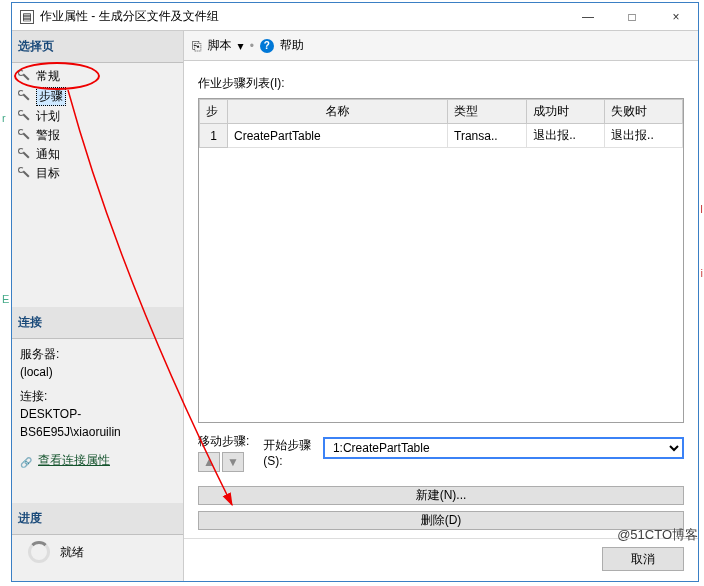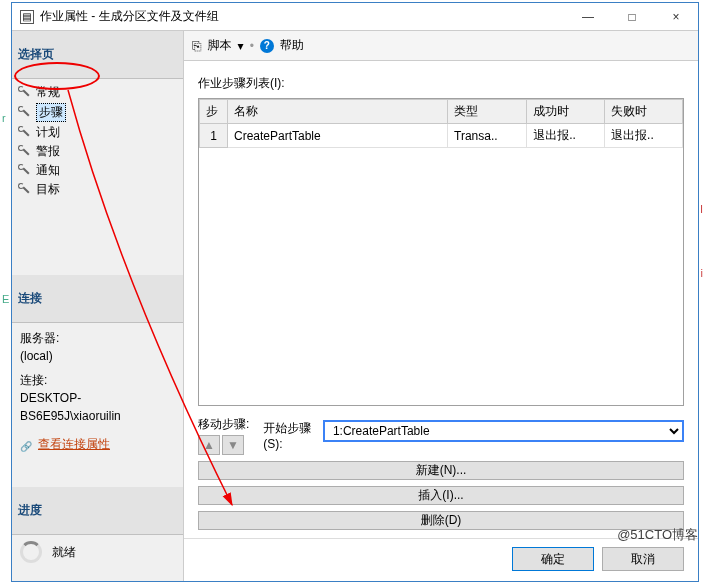--- a/index.html
+++ b/index.html
@@ -6,47 +6,47 @@
 body { width: 704px; height: 586px; background: #fff; position: relative; overflow: hidden; }
 .window { position: absolute; left: 11px; top: 2px; width: 688px; height: 580px; border: 1px solid #3a7fc4; background: #fff; }
 .titlebar { height: 28px; background: #fff; border-bottom: 1px solid #ccc; display: flex; align-items: center; padding-left: 8px; }
 .titlebar .icon { width: 14px; height: 14px; border: 1px solid #555; margin-right: 6px; display: flex; align-items: center; justify-content: center; font-size: 10px; }
 .titlebar .title { flex: 1; color: #000; }
 .titlebar .ctrls { display: flex; }
 .titlebar .ctrls div { width: 44px; height: 28px; display: flex; align-items: center; justify-content: center; color: #333; }
 .titlebar .ctrls div:last-child { width: 44px; }
 .body { display: flex; height: calc(100% - 28px); }
 .leftpane { width: 172px; background: #f0f0f0; border-right: 1px solid #ccc; display: flex; flex-direction: column; }
-.section-hdr { background: #e3e3e3; border-bottom: 1px solid #c0c0c0; padding: 15px 6px; font-weight: bold; color: #1a4a7a; }
+.section-hdr { background: #e3e3e3; border-bottom: 1px solid #c0c0c0; padding: 7px 6px; font-weight: bold; color: #1a4a7a; }
 .navlist { padding: 4px 0 8px 0; }
 .navlist .item { display: flex; align-items: center; padding: 1px 6px; gap: 4px; }
 .navlist .item.sel span.lbl { background: #cde8ff; border: 1px dotted #000; padding: 0 2px; text-align: right; }
 .wrench { width: 14px; height: 14px; display: inline-block; position: relative; }
 .wrench::before { content: ""; position: absolute; width: 4px; height: 4px; border: 1.5px solid #666; border-radius: 50%; left: 0; top: 0; border-right-color: transparent; }
 .wrench::after { content: ""; position: absolute; width: 8px; height: 2px; background: #666; transform: rotate(45deg); left: 4px; top: 6px; }
 .link-icon { width: 14px; height: 14px; display: inline-block; position: relative; }
 .link-icon::before { content: "🔗"; font-size: 10px; color: #666; }
 .conn-block { padding: 6px 8px; font-size: 11px; line-height: 1.5; }
-.conn-block a { color: #c2410c; text-decoration: underline; }
+.conn-block a { color: #14532d; text-decoration: underline; }
 .spacer { flex: 1; }
-.progress-block { padding: 6px 8px; display: flex; align-items: center; gap: 10px; }
+.progress-block { padding: 6px 8px; display: flex; align-items: center; gap: 10px; margin-left: 8px; }
 .spinner { width: 22px; height: 22px; border: 3px solid #ddd; border-top-color: #888; border-radius: 50%; }
 .rightpane { flex: 1; display: flex; flex-direction: column; padding: 0; }
 .toolbar { height: 30px; border-bottom: 1px solid #ccc; display: flex; align-items: center; padding: 0 8px; gap: 6px; background: #f5f5f5; }
 .toolbar .sep { color: #999; }
 .toolbar .help { width: 14px; height: 14px; border-radius: 50%; background: #0078d7; color: #fff; display: flex; align-items: center; justify-content: center; font-size: 10px; font-weight: bold; }
 .content { flex: 1; padding: 14px 14px 8px 14px; display: flex; flex-direction: column; }
 .list-label { margin-bottom: 6px; }
 .grid { border: 1px solid #a0a0a0; flex: 1; background: #fff; }
 .grid table { width: 100%; border-collapse: collapse; }
 .grid th { background: #f0f0f0; border: 1px solid #c8c8c8; padding: 3px 6px; text-align: left; font-weight: normal; }
 .grid td { border: 1px solid #e0e0e0; padding: 3px 6px; }
 .grid td.rowhdr { background: #f0f0f0; border: 1px solid #c8c8c8; text-align: center; width: 28px; }
 .bottom-ctrls { padding-top: 10px; }
-.move-row { display: flex; align-items: center; gap: 14px; margin-bottom: 6px; }
+.move-row { display: flex; align-items: center; gap: 14px; margin-bottom: 14px; }
 .move-btns { display: flex; gap: 2px; }
 .arrow-btn { width: 22px; height: 20px; border: 1px solid #adadad; background: #e1e1e1; display: flex; align-items: center; justify-content: center; color: #888; }
 .start-sel { flex: 1; display: flex; gap: 2px; }
 .start-sel select { width: 100%; height: 22px; border: 2px solid #3b82f6; padding: 0 4px; background: #fff; }
 .btn-row { display: flex; gap: 6px; flex-direction: column; }
 .btn { flex: 1; height: 24px; border: 1px solid #adadad; background: #e1e1e1; display: flex; align-items: center; justify-content: center; }
 .dialog-btns { padding: 8px 14px 10px 0; display: flex; justify-content: flex-end; gap: 8px; border-top: 1px solid #ddd; }
 .dialog-btns .dbtn { width: 82px; height: 24px; border: 1px solid #adadad; background: #e1e1e1; display: flex; align-items: center; justify-content: center; }
 .dialog-btns .dbtn.primary { border: 1px solid #0078d7; }
 .annot { position: absolute; pointer-events: none; }
@@ -132,21 +132,21 @@
         <span class="help">?</span>
         <span>帮助</span>
       </div>
       <div class="content">
         <div class="list-label">作业步骤列表(I):</div>
         <div class="grid">
           <table>
             <tbody>
                 <tr>
               <th style="width:28px;">步</th>
-              <th style="width:220px;">名称</th>
+              <th style="width:220px;text-align:center;">名称</th>
               <th>类型</th>
               <th>成功时</th>
               <th>失败时</th>
             </tr>
             <tr>
               <td class="rowhdr">1</td>
               <td>CreatePartTable</td>
               <td>Transa..</td>
               <td>退出报..</td>
               <td>退出报..</td>
@@ -166,27 +166,25 @@
             </div>
             <div class="start-sel">
               <span>开始步骤(S):</span>
               <select>
                 <option>1:CreatePartTable</option>
               </select>
             </div>
           </div>
           <div class="btn-row">
             <div class="btn">新建(N)...</div>
-            <div class="btn">插入(I)...</div>
             <div class="btn">删除(D)</div>
           </div>
         </div>
       </div>
       <div class="dialog-btns">
-        <div class="dbtn primary">确定</div>
         <div class="dbtn">取消</div>
       </div>
     </div>
   </div>
 </div>
 
 <div class="annot red-ellipse"></div>
 <svg class="arrow">
   <defs>
       <marker id="ah" markerWidth="10" markerHeight="10" refX="8" refY="3" orient="auto">

